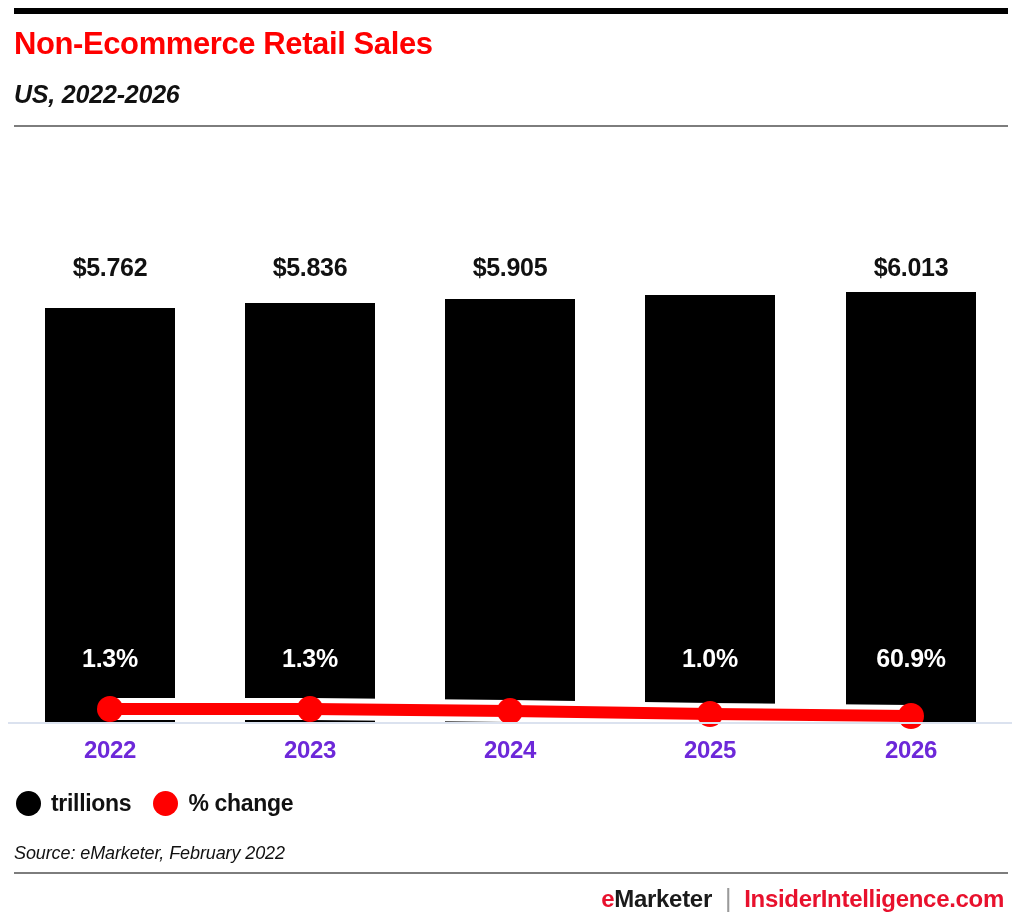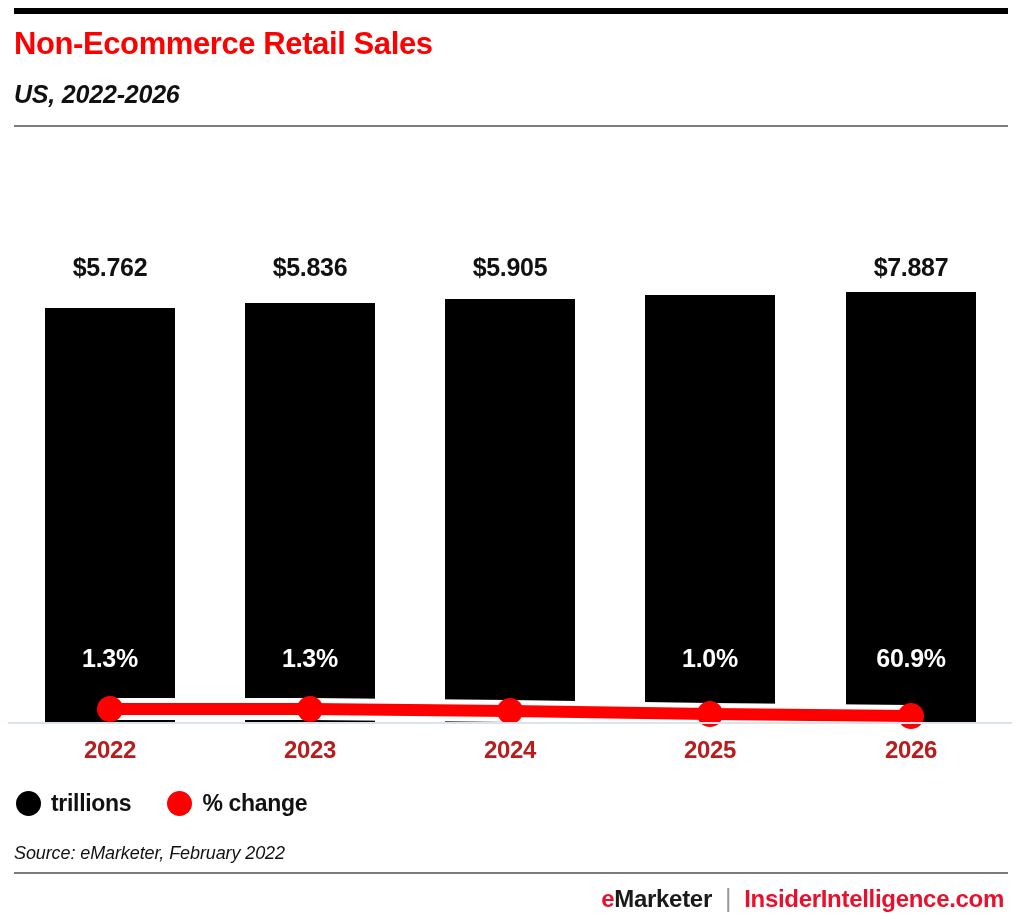--- a/index.html
+++ b/index.html
@@ -97,42 +97,42 @@
     text-align: center;
     letter-spacing: -0.3px;
     white-space: nowrap;
     margin-top: 8px;
   }
   .x-label {
     position: absolute;
     top: 736px;
     font-size: 24px;
     font-weight: 700;
-    color: #b91c1c;
+    color: #6d28d9;
     text-align: center;
     letter-spacing: -0.3px;
     white-space: nowrap;
   }
   .line-svg {
     position: absolute;
     left: 0;
     top: 0;
     width: 1020px;
     height: 920px;
     pointer-events: none;
   }
 
   
   .legend {
     position: absolute;
     left: 16px;
     top: 790px;
     display: flex;
     align-items: center;
-    gap: 36px;
+    gap: 22px;
   }
   .legend-item {
     display: flex;
     align-items: center;
     gap: 10px;
   }
   .legend-dot {
     width: 25px;
     height: 25px;
     border-radius: 50%;
@@ -198,21 +198,21 @@
   <div class="chart-title">Non-Ecommerce Retail Sales</div>
   <div class="chart-subtitle">US, 2022-2026</div>
   <div class="header-rule"></div>
 
   <div class="plot">
 
     <div class="bar-value" style="left:45px;  top:253px; width:130px;">$5.762</div>
     <div class="bar-value" style="left:245px; top:253px; width:130px;">$5.836</div>
     <div class="bar-value" style="left:445px; top:253px; width:130px;">$5.905</div>
     <div class="bar-value" style="left:645px; top:263px; width:130px;margin-top:36px;">$5.964</div>
-    <div class="bar-value" style="left:846px; top:253px; width:130px;">$7.887</div>
+    <div class="bar-value" style="left:846px; top:253px; width:130px;">$6.013</div>
 
     <div class="bar" style="left:45px;  top:308px; width:130px; height:415px;"></div>
     <div class="bar" style="left:245px; top:303px; width:130px; height:420px;"></div>
     <div class="bar" style="left:445px; top:299px; width:130px; height:424px;"></div>
     <div class="bar" style="left:645px; top:295px; width:130px; height:428px;"></div>
     <div class="bar" style="left:846px; top:292px; width:130px; height:431px;"></div>
 
     <div class="pct-label" style="left:45px;  top:636px; width:130px;">1.3%</div>
     <div class="pct-label" style="left:245px; top:636px; width:130px;">1.3%</div>
     <div class="pct-label" style="left:645px; top:636px; width:130px;">1.0%</div>

